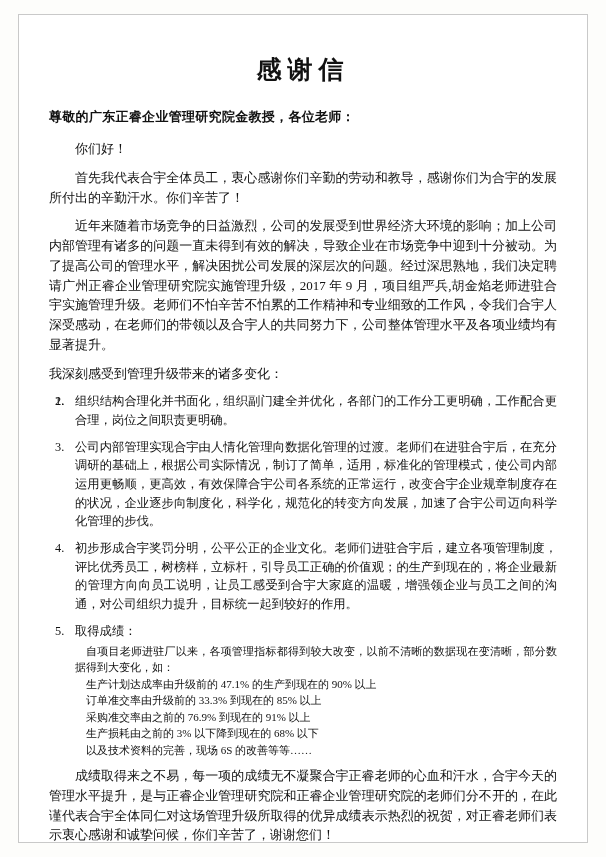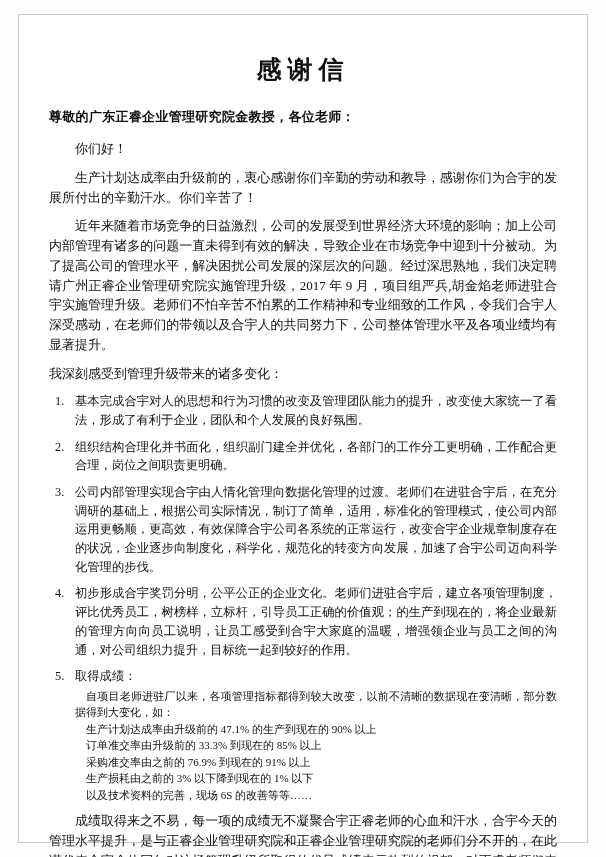--- a/index.html
+++ b/index.html
@@ -98,30 +98,29 @@
 
 <div class="page">
   <div class="sheet">
 
     <div class="doc-title">感谢信</div>
 
     <div class="salutation">尊敬的广东正睿企业管理研究院金教授，各位老师：</div>
 
     <p class="body-text indent">你们好！</p>
 
-    <p class="body-text indent">生产计划达成率由升级前的，衷心感谢你们辛勤的劳动和教导，感谢你们为合宇的发展所付出的辛勤汗水。你们辛苦了！</p>
+    <p class="body-text indent">首先我代表合宇全体员工，衷心感谢你们辛勤的劳动和教导，感谢你们为合宇的发展所付出的辛勤汗水。你们辛苦了！</p>
 
     <p class="body-text indent">近年来随着市场竞争的日益激烈，公司的发展受到世界经济大环境的影响；加上公司内部管理有诸多的问题一直未得到有效的解决，导致企业在市场竞争中迎到十分被动。为了提高公司的管理水平，解决困扰公司发展的深层次的问题。经过深思熟地，我们决定聘请广州正睿企业管理研究院实施管理升级，2017 年 9 月，项目组严兵,胡金焰老师进驻合宇实施管理升级。老师们不怕辛苦不怕累的工作精神和专业细致的工作风，令我们合宇人深受感动，在老师们的带领以及合宇人的共同努力下，公司整体管理水平及各项业绩均有显著提升。</p>
 
     <p class="body-text">我深刻感受到管理升级带来的诸多变化：</p>
 
     <ul class="numlist">
       <li>
         <span class="num">1.</span>
-        <span>基本完成合宇对人的思想和行为习惯的改变及管理团队能力的提升，改变使大家统一了看法，形成了有利于企业，团队和个人发展的良好氛围。</span>
       </li>
       <li>
         <span class="num">2.</span>
         <span>组织结构合理化并书面化，组织副门建全并优化，各部门的工作分工更明确，工作配合更合理，岗位之间职责更明确。</span>
       </li>
       <li>
         <span class="num">3.</span>
         <span>公司内部管理实现合宇由人情化管理向数据化管理的过渡。老师们在进驻合宇后，在充分调研的基础上，根据公司实际情况，制订了简单，适用，标准化的管理模式，使公司内部运用更畅顺，更高效，有效保障合宇公司各系统的正常运行，改变合宇企业规章制度存在的状况，企业逐步向制度化，科学化，规范化的转变方向发展，加速了合宇公司迈向科学化管理的步伐。</span>
       </li>
       <li>
@@ -129,21 +128,21 @@
         <span>初步形成合宇奖罚分明，公平公正的企业文化。老师们进驻合宇后，建立各项管理制度，评比优秀员工，树榜样，立标杆，引导员工正确的价值观；的生产到现在的，将企业最新的管理方向向员工说明，让员工感受到合宇大家庭的温暖，增强领企业与员工之间的沟通，对公司组织力提升，目标统一起到较好的作用。</span>
       </li>
       <li>
         <span class="num">5.</span>
         <span>取得成绩：</span>
         <div class="sublines">
           <div class="subline ind">自项目老师进驻厂以来，各项管理指标都得到较大改变，以前不清晰的数据现在变清晰，部分数据得到大变化，如：</div>
           <div class="subline ind">生产计划达成率由升级前的 47.1% 的生产到现在的 90% 以上</div>
           <div class="subline ind">订单准交率由升级前的 33.3% 到现在的 85% 以上</div>
           <div class="subline ind">采购准交率由之前的 76.9% 到现在的 91% 以上</div>
-          <div class="subline ind">生产损耗由之前的 3% 以下降到现在的 1% 以下</div>
+          <div class="subline ind">生产损耗由之前的 3% 以下降到现在的 68% 以下</div>
           <div class="subline ind">以及技术资料的完善，现场 6S 的改善等等……</div>
         </div>
       </li>
     </ul>
 
     <p class="body-text indent closing">成绩取得来之不易，每一项的成绩无不凝聚合宇正睿老师的心血和汗水，合宇今天的管理水平提升，是与正睿企业管理研究院和正睿企业管理研究院的老师们分不开的，在此谨代表合宇全体同仁对这场管理升级所取得的优异成绩表示热烈的祝贺，对正睿老师们表示衷心感谢和诚挚问候，你们辛苦了，谢谢您们！</p>
 
   </div>
 </div>
 

